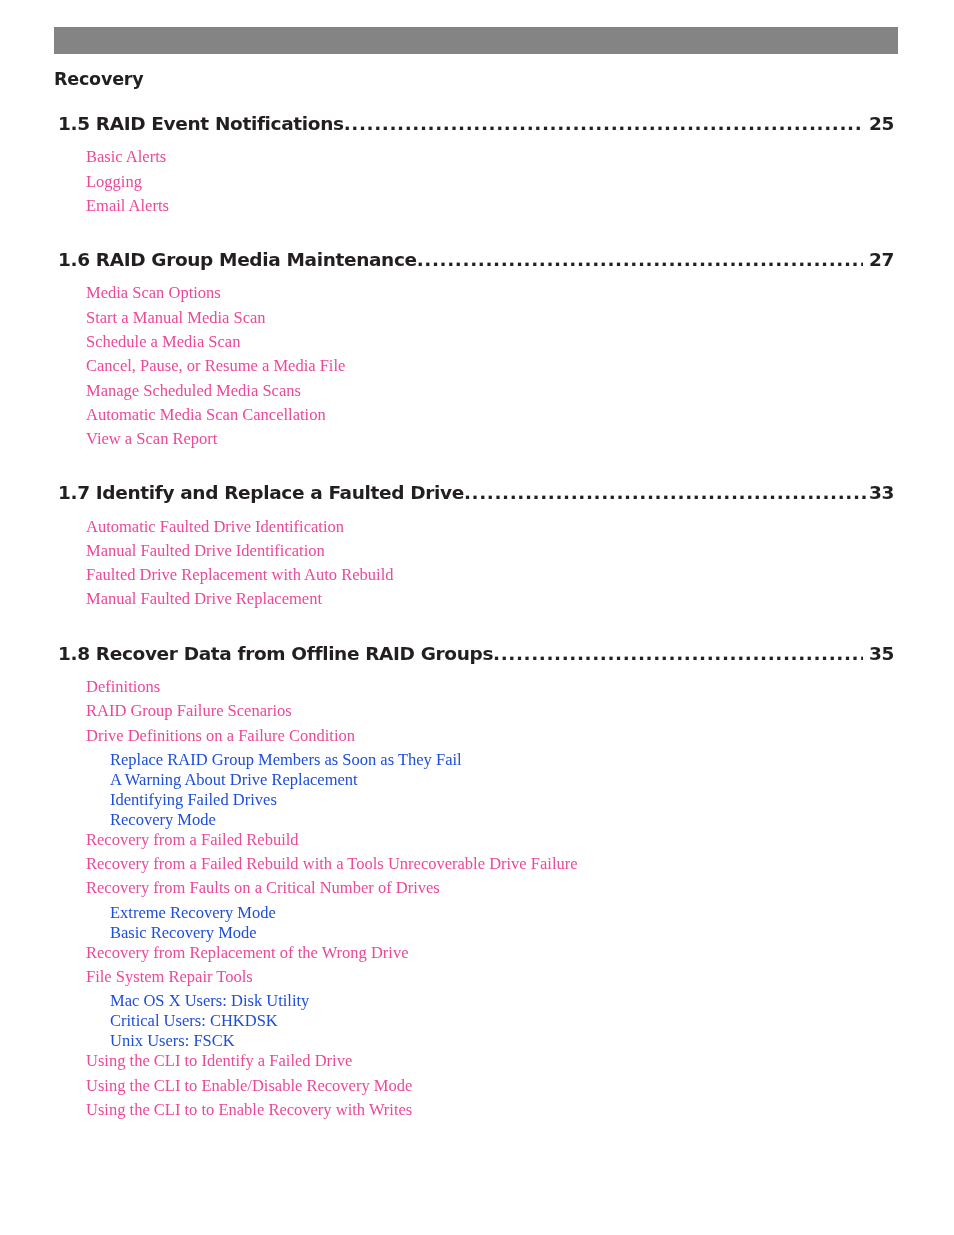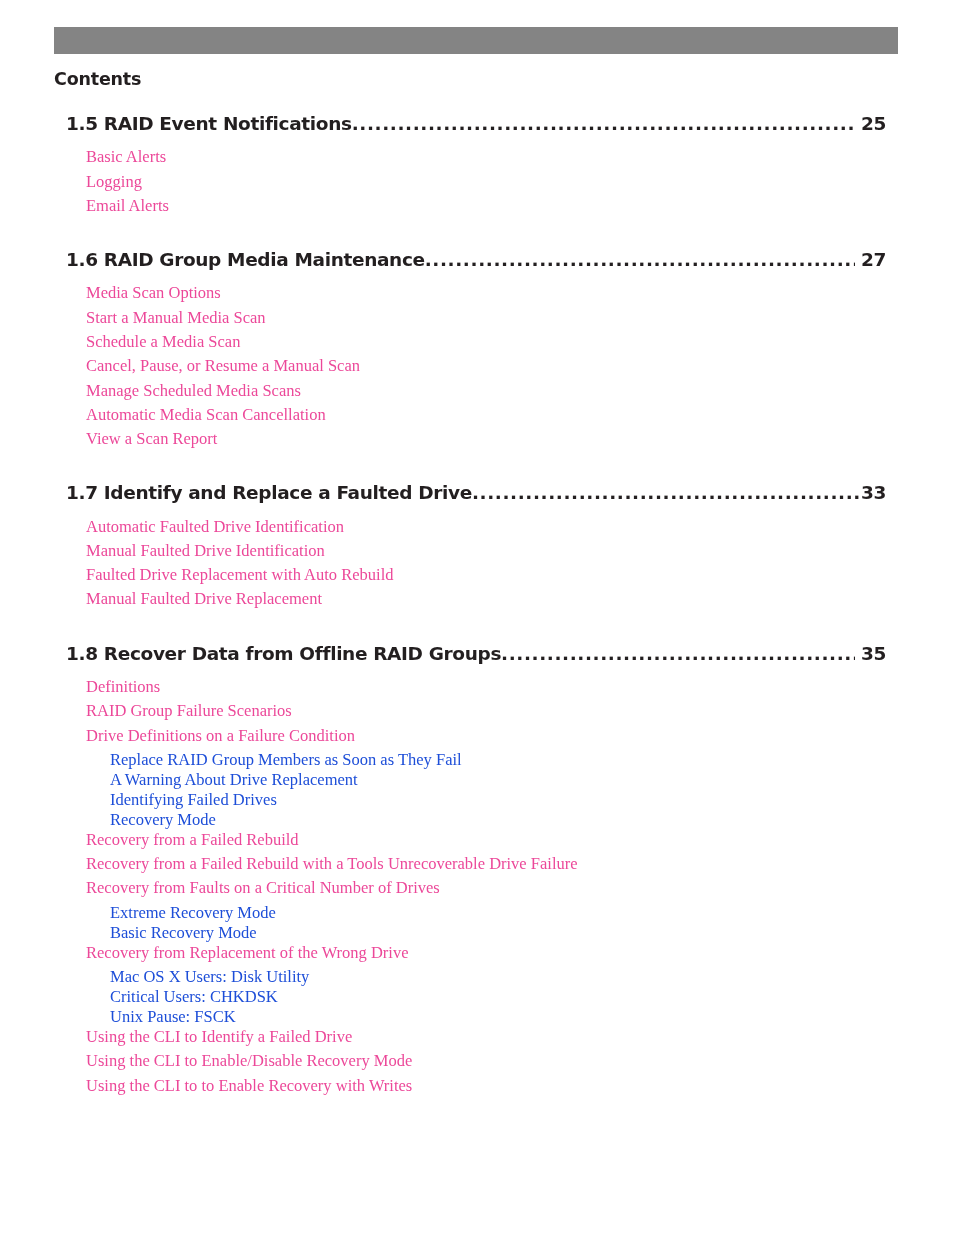--- a/index.html
+++ b/index.html
@@ -54,21 +54,21 @@
 
   
   .toc-section {
     display: flex;
     align-items: baseline;
     font-family: "DejaVu Sans", "Liberation Sans", sans-serif;
     font-weight: bold;
     font-size: 18.5px;
     letter-spacing: -0.35px;
     color: #231f20;
-    margin: 12px;
+    margin: 4px;
     padding: 0;
     line-height: 1.25;
     white-space: nowrap;
   }
   .toc-section .sec-label {
     flex: 0 0 auto;
   }
   .toc-section .leader {
     flex: 1 1 auto;
     overflow: hidden;
@@ -123,21 +123,21 @@
   .l3-row { height: 20px; }
 </style>
 </head>
 <body>
 
 <div class="page">
 
   <div class="header-bar"></div>
 
   <div class="content">
-    <h1 class="contents-title">Contents</h1>
+    <h1 class="contents-title">Recovery</h1>
 
     <div id="toc-root">
         <div class="group">
           <div class="sec-head-wrap first">
             <div class="toc-section loose">
               <span class="sec-label">1.5 RAID Event Notifications</span>
               <span class="leader"></span>
               <span class="sec-page">25</span>
             </div>
           </div>
@@ -149,21 +149,21 @@
           <div class="sec-head-wrap">
             <div class="toc-section loose">
               <span class="sec-label">1.6 RAID Group Media Maintenance</span>
               <span class="leader"></span>
               <span class="sec-page">27</span>
             </div>
           </div>
           <div class="toc-l2 l2-row">Media Scan Options</div>
           <div class="toc-l2 l2-row">Start a Manual Media Scan</div>
           <div class="toc-l2 l2-row">Schedule a Media Scan</div>
-          <div class="toc-l2 l2-row">Cancel, Pause, or Resume a Manual Scan</div>
+          <div class="toc-l2 l2-row">Cancel, Pause, or Resume a Media File</div>
           <div class="toc-l2 l2-row">Manage Scheduled Media Scans</div>
           <div class="toc-l2 l2-row">Automatic Media Scan Cancellation</div>
           <div class="toc-l2 l2-row">View a Scan Report</div>
         </div>
         <div class="group">
           <div class="sec-head-wrap">
             <div class="toc-section tight">
               <span class="sec-label">1.7 Identify and Replace a Faulted Drive</span>
               <span class="leader"></span>
               <span class="sec-page">33</span>
@@ -188,23 +188,24 @@
           <div class="toc-l3 l3-row">Replace RAID Group Members as Soon as They Fail</div>
           <div class="toc-l3 l3-row">A Warning About Drive Replacement</div>
           <div class="toc-l3 l3-row">Identifying Failed Drives</div>
           <div class="toc-l3 l3-row">Recovery Mode</div>
           <div class="toc-l2 l2-row">Recovery from a Failed Rebuild</div>
           <div class="toc-l2 l2-row">Recovery from a Failed Rebuild with a Tools Unrecoverable Drive Failure</div>
           <div class="toc-l2 l2-row">Recovery from Faults on a Critical Number of Drives</div>
           <div class="toc-l3 l3-row">Extreme Recovery Mode</div>
           <div class="toc-l3 l3-row">Basic Recovery Mode</div>
           <div class="toc-l2 l2-row">Recovery from Replacement of the Wrong Drive</div>
+          <div class="toc-l2 l2-row">File System Repair Tools</div>
           <div class="toc-l3 l3-row">Mac OS X Users: Disk Utility</div>
           <div class="toc-l3 l3-row">Critical Users: CHKDSK</div>
-          <div class="toc-l3 l3-row">Unix Pause: FSCK</div>
+          <div class="toc-l3 l3-row">Unix Users: FSCK</div>
           <div class="toc-l2 l2-row">Using the CLI to Identify a Failed Drive</div>
           <div class="toc-l2 l2-row">Using the CLI to Enable/Disable Recovery Mode</div>
           <div class="toc-l2 l2-row">Using the CLI to to Enable Recovery with Writes</div>
         </div>
       </div>
   </div>
 
 </div>
 
 </body></html>

